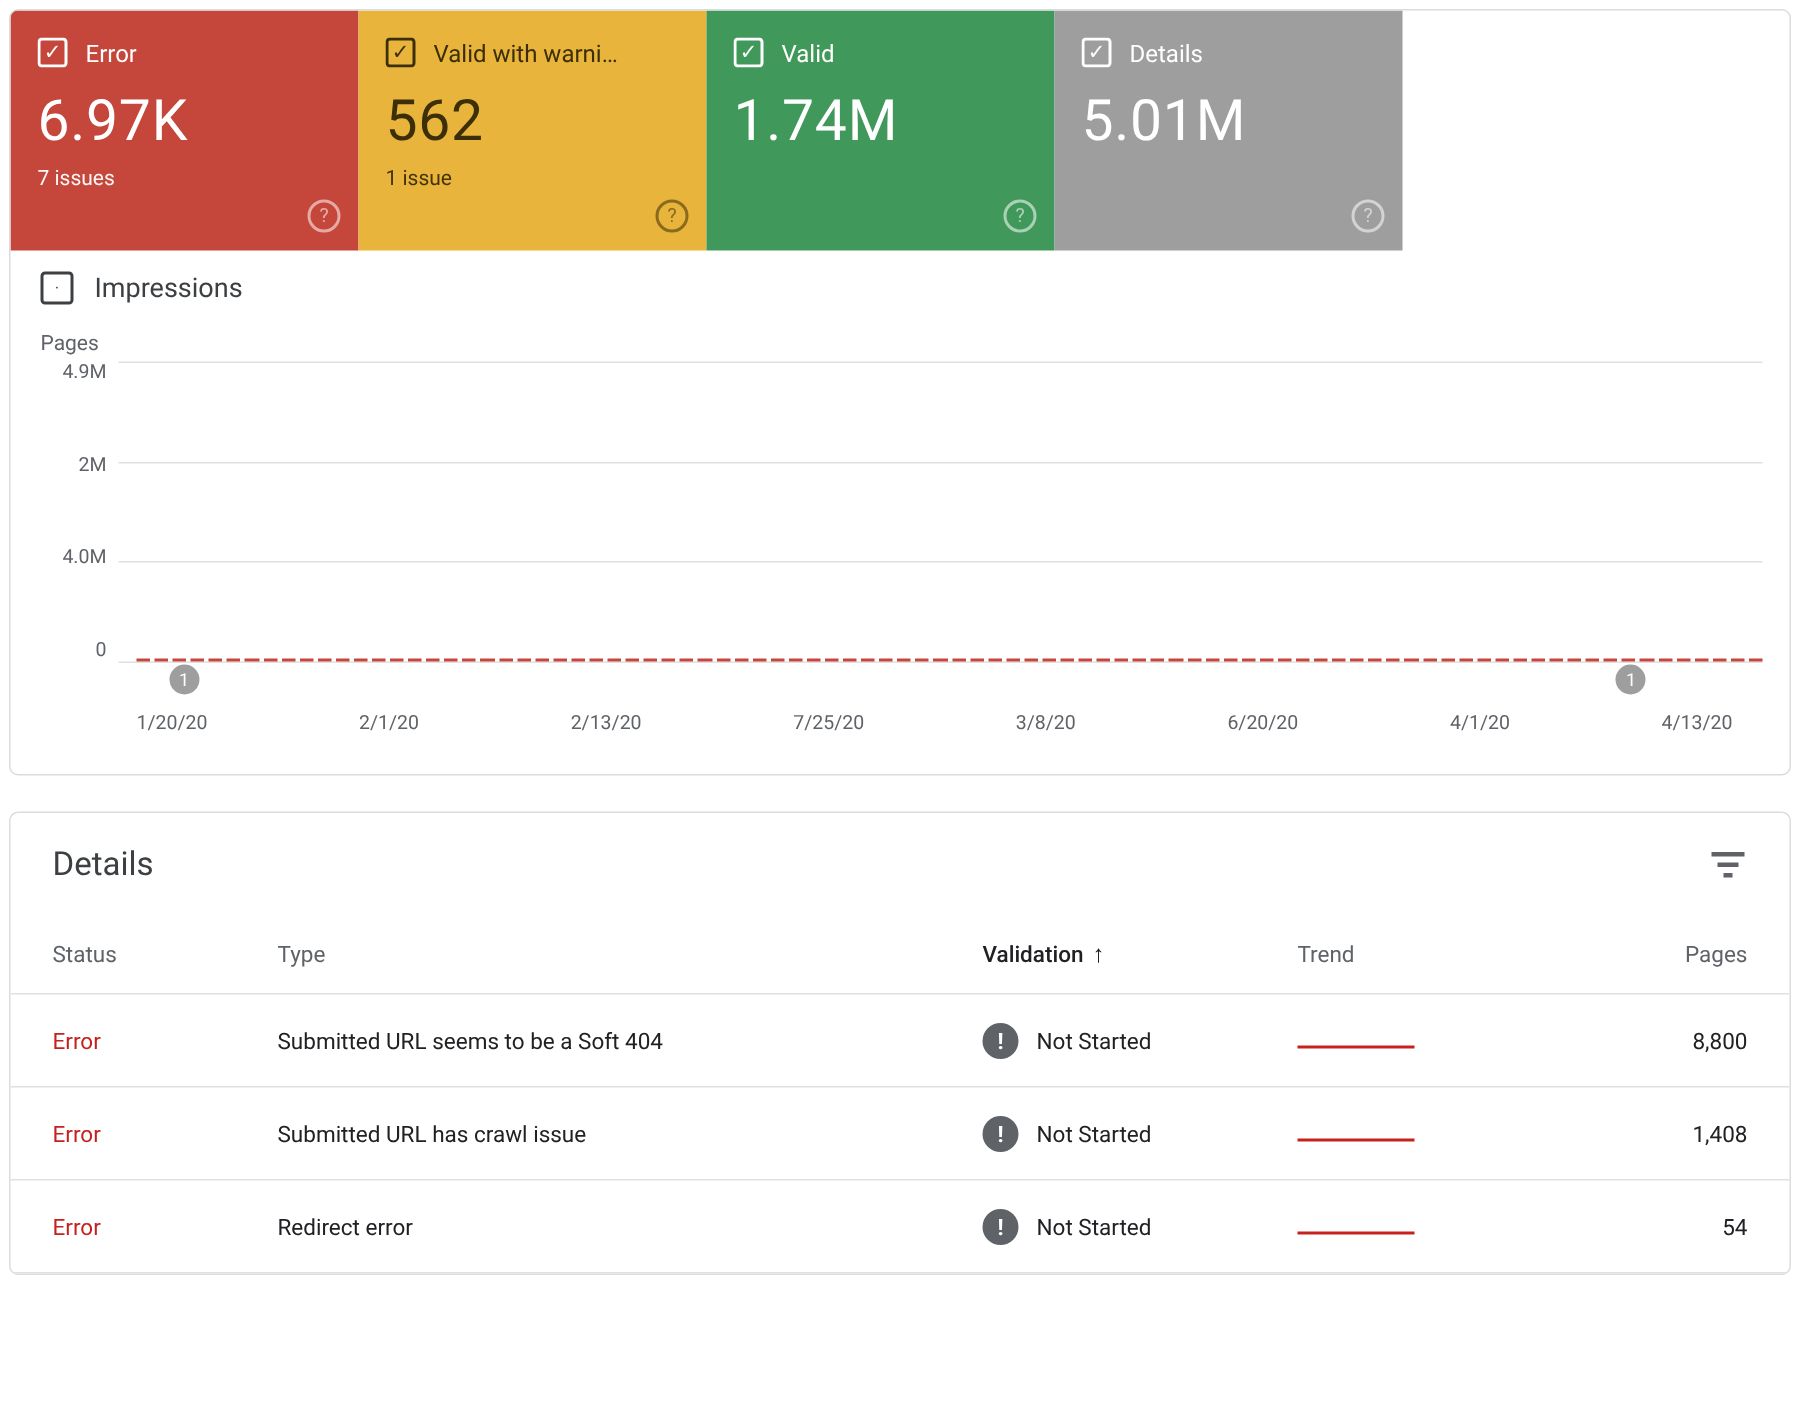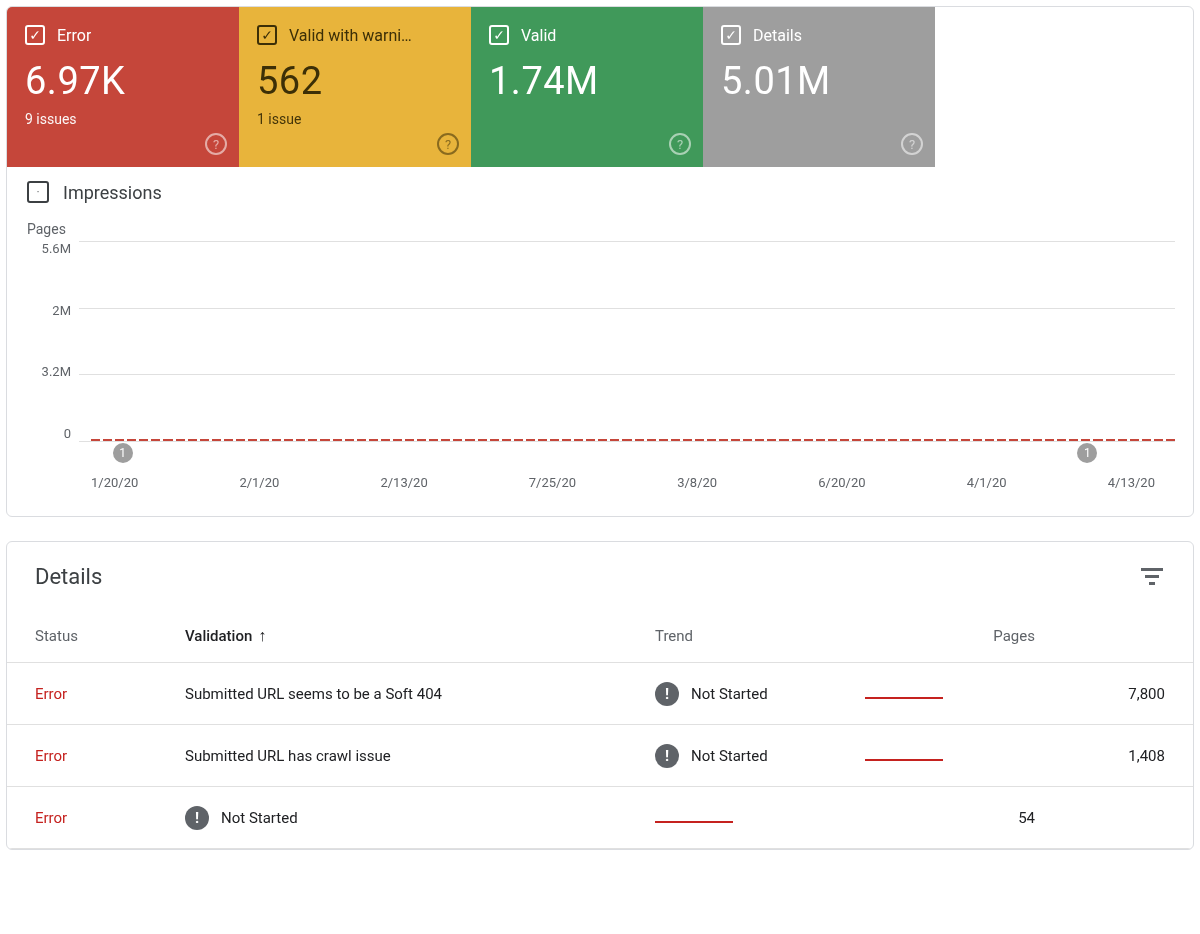--- a/index.html
+++ b/index.html
@@ -241,21 +241,21 @@
 
 <div class="card">
 
   <div class="tiles">
     <div class="tile error">
       <div class="tile-head">
         <span class="tile-check">✓</span>
         <span class="tile-label">Error</span>
       </div>
       <div class="tile-value">6.97K</div>
-      <div class="tile-sub">9 issues</div>
+      <div class="tile-sub">7 issues</div>
       <div class="tile-help">?</div>
     </div>
     <div class="tile warning">
       <div class="tile-head">
         <span class="tile-check">✓</span>
         <span class="tile-label">Valid with warni…</span>
       </div>
       <div class="tile-value">562</div>
       <div class="tile-sub">1 issue</div>
       <div class="tile-help">?</div>
@@ -280,23 +280,23 @@
 
   <div class="impressions-row">
     <span class="imp-box">·</span>
     <span>Impressions</span>
   </div>
 
   <div class="chart-area">
     <div class="y-label">Pages</div>
     <div class="chart-wrap">
       <div class="y-axis">
-        <span>5.6M</span>
+        <span>4.9M</span>
         <span>2M</span>
-        <span>3.2M</span>
+        <span>4.0M</span>
         <span>0</span>
       </div>
       <div class="plot" id="plot">
         <div class="grid-line" style="top:0%"></div>
         <div class="grid-line" style="top:33.33%"></div>
         <div class="grid-line" style="top:66.66%"></div>
         <div class="grid-line" style="top:100%"></div>
         <div class="bars" id="bars">
             <div class="bar">
               <div class="seg-excl" style="height: 66.8%;"></div>
@@ -863,50 +863,52 @@
     <div class="details-title">Details</div>
     <div class="filter-icon">
       <span class="l1"></span>
         <span class="l2"></span>
         <span class="l3"></span>
     </div>
   </div>
   <div class="tbl">
     <div class="thead">
       <div>Status</div>
+      <div>Type</div>
       <div class="col-validation">
         <span>Validation</span>
         <span class="up-arrow">↑</span>
       </div>
       <div>Trend</div>
       <div class="col-pages">Pages</div>
     </div>
     <div id="rows">
         <div class="trow">
           <div class="status-error">Error</div>
           <div>Submitted URL seems to be a Soft 404</div>
           <div class="val-cell">
             <span class="excl-badge">!</span>
             <span>Not Started</span>
           </div>
           <div><span class="trend-line"></span></div>
-          <div class="col-pages">7,800</div>
+          <div class="col-pages">8,800</div>
         </div>
         <div class="trow">
           <div class="status-error">Error</div>
           <div>Submitted URL has crawl issue</div>
           <div class="val-cell">
             <span class="excl-badge">!</span>
             <span>Not Started</span>
           </div>
           <div><span class="trend-line"></span></div>
           <div class="col-pages">1,408</div>
         </div>
         <div class="trow">
           <div class="status-error">Error</div>
+          <div>Redirect error</div>
           <div class="val-cell">
             <span class="excl-badge">!</span>
             <span>Not Started</span>
           </div>
           <div><span class="trend-line"></span></div>
           <div class="col-pages">54</div>
         </div>
       </div>
   </div>
 </div>

